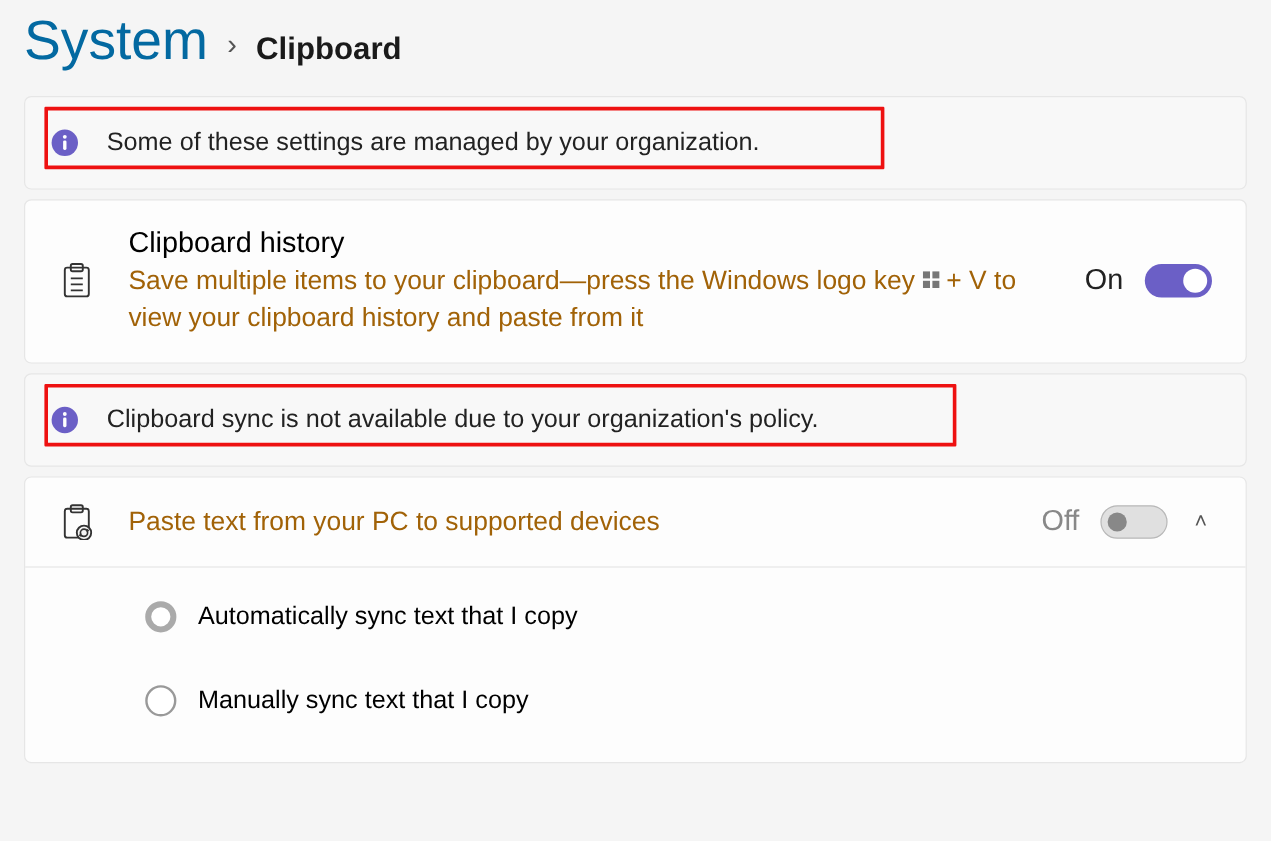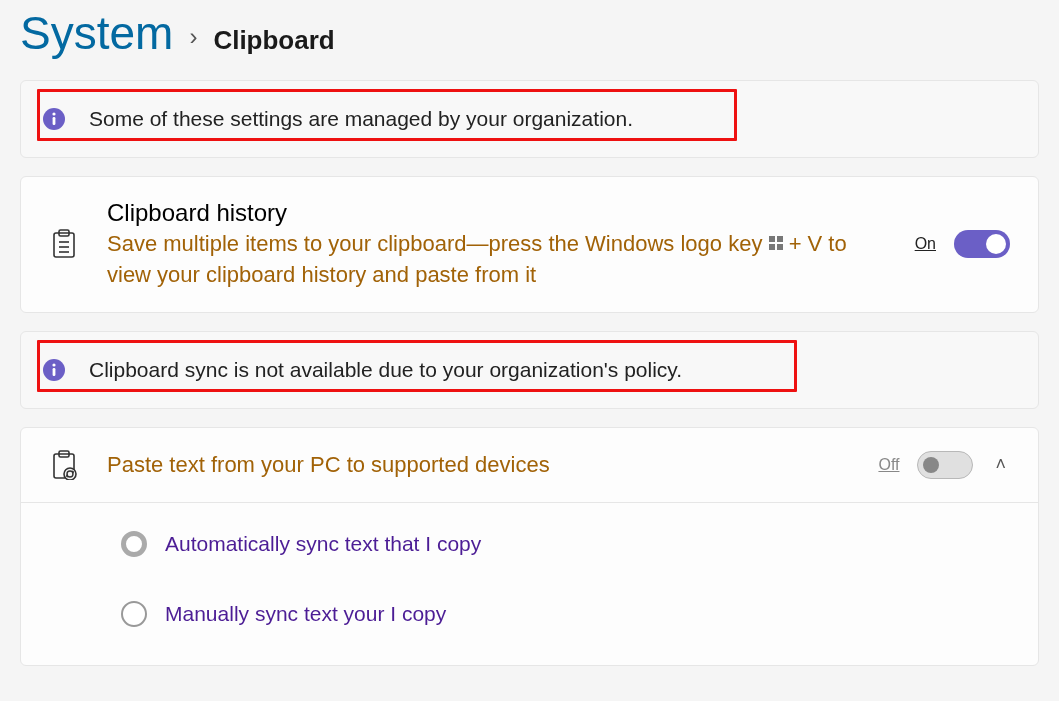--- a/index.html
+++ b/index.html
@@ -29,21 +29,21 @@
   }
   .breadcrumb-current {
     font-size: 26px;
     font-weight: 600;
     color: #1a1a1a;
   }
   .card {
     background: #fdfdfd;
     border: 1px solid #e6e6e6;
     border-radius: 6px;
-    margin-bottom: 18px;
+    margin-bottom: 8px;
   }
   .info-card {
     background: #f8f8f8;
     padding: 26px 22px;
     position: relative;
   }
   .info-inner {
     display: flex;
     align-items: center;
     gap: 24px;
@@ -106,23 +106,22 @@
     vertical-align: middle;
     position: relative;
     top: -2px;
   }
   .setting-control {
     display: flex;
     align-items: center;
     gap: 18px;
   }
   .state-label {
-    font-size: 16px;
+    font-size: 24px;
     color: #222;
-    text-decoration: underline;
   }
   .state-label.off { color: #888; }
   .toggle {
     width: 56px;
     height: 28px;
     border-radius: 14px;
     position: relative;
   }
   .toggle.on {
     background: #6b5fc6;
@@ -176,21 +175,21 @@
   .radio.thick {
     border: 5px solid #aaa;
     background: #fff;
   }
   .radio.thin {
     border: 2px solid #999;
     background: #fff;
   }
   .radio-label {
     font-size: 21px;
-    color: #4c1d95;
+    color: #000000;
   }
 </style>
 </head>
 <body>
 
 <div class="breadcrumb">
   <span class="breadcrumb-parent">System</span>
   <span class="chevron">›</span>
   <span class="breadcrumb-current">Clipboard</span>
 </div>
@@ -269,16 +268,16 @@
       <span class="expand-chevron">˄</span>
     </div>
   </div>
   <div class="sub-options">
     <div class="radio-row">
       <div class="radio thick"></div>
       <div class="radio-label">Automatically sync text that I copy</div>
     </div>
     <div class="radio-row">
       <div class="radio thin"></div>
-      <div class="radio-label">Manually sync text your I copy</div>
+      <div class="radio-label">Manually sync text that I copy</div>
     </div>
   </div>
 </div>
 
 </body></html>

